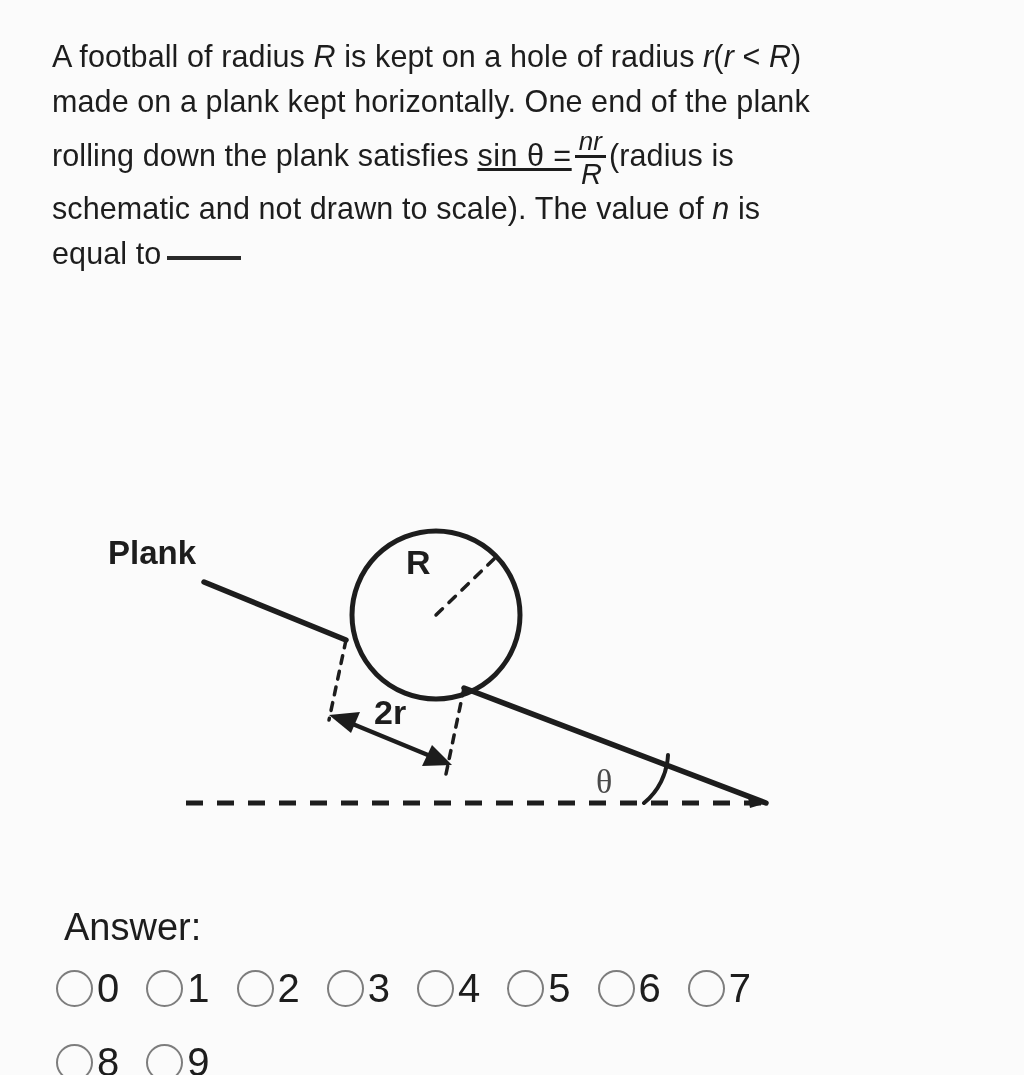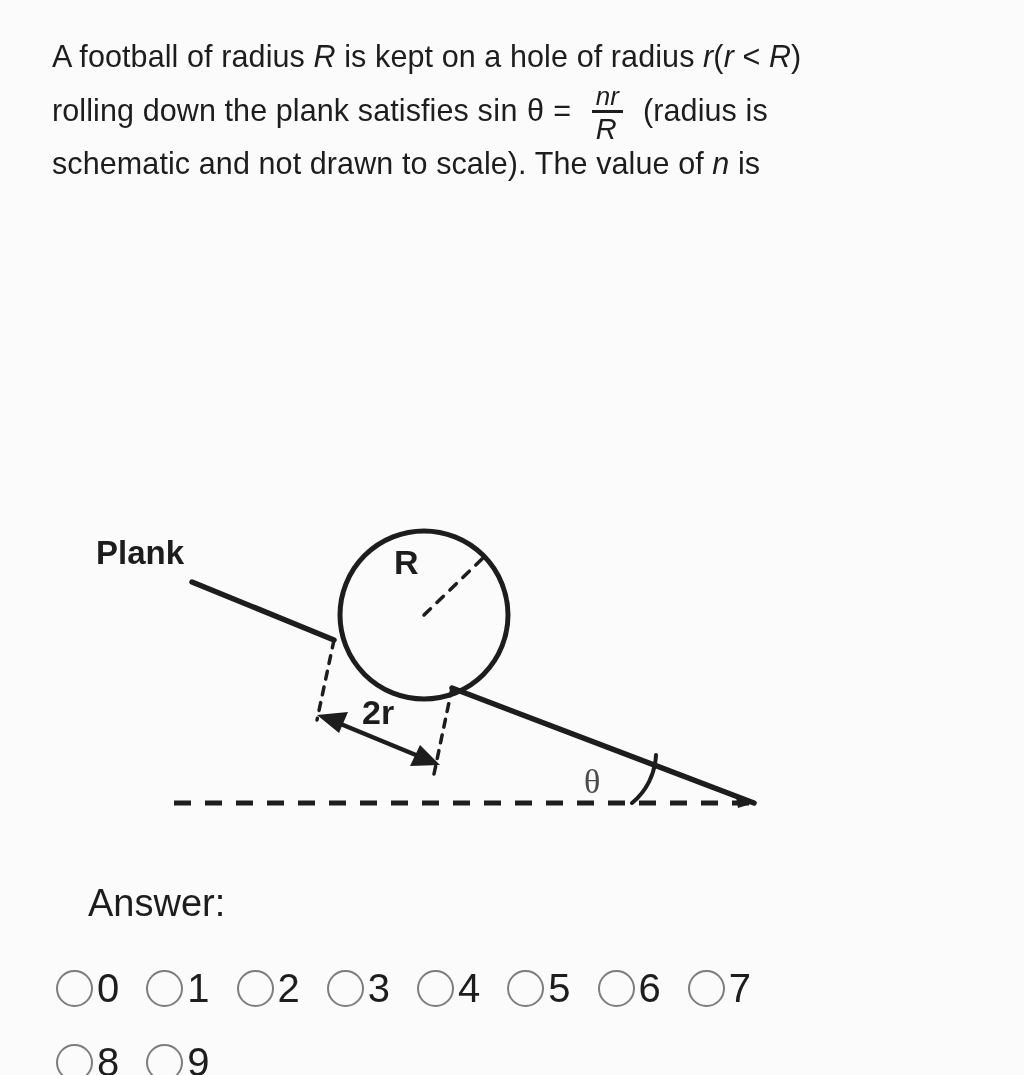--- a/index.html
+++ b/index.html
@@ -42,22 +42,22 @@
   .qline.tall {
     height: 62px;
     line-height: 62px;
   }
   .it { font-style: italic; }
 
   
   .frac {
     display: inline-block;
     vertical-align: -0.52em;
-    text-align: left;
-    margin: 0 20px;
+    text-align: right;
+    margin: 0 3px;
     position: relative;
     top: 2px;
   }
   .frac .num {
     display: block;
     font-size: 26px;
     font-style: italic;
     line-height: 26px;
     padding: 0 4px;
   }
@@ -69,53 +69,53 @@
   }
   .frac .den {
     display: block;
     font-size: 29px;
     font-style: italic;
     line-height: 31px;
     padding: 0 4px;
   }
   .sin-part {
     letter-spacing: 0.5px;
+    text-decoration: underline;
   }
   .blank-line {
     display: inline-block;
     width: 74px;
     border-bottom: 4px solid #2a2a2a;
     height: 2px;
     vertical-align: 4px;
     margin-left: 6px;
   }
 
   
   .figure {
     position: absolute;
-    left: 0px;
+    left: 12px;
     top: 512px;
     width: 780px;
     height: 330px;
     padding-left: 36px;
   }
   .figure svg {
     display: block;
   }
 
   
   .answer-label {
     position: absolute;
     left: 64px;
-    top: 880px;
+    top: 904px;
     font-size: 38px;
     line-height: 46px;
     color: #1d1d1d;
     font-family: "Liberation Sans", sans-serif;
-    margin-left: 24px;
   }
 
   .options-row {
     position: absolute;
     left: 56px;
     display: flex;
     align-items: center;
   }
   .options-row.row1 { top: 968px; }
   .options-row.row2 { top: 1042px; }
@@ -144,28 +144,30 @@
 </style>
 </head>
 <body>
 
 <div class="page">
 
   <div class="question">
 
     <div class="qline"><span>A football of radius </span><span class="it">R</span><span> is kept on a hole of radius </span><span class="it">r</span><span>(</span><span class="it">r</span><span> &lt; </span><span class="it">R</span><span>)</span></div>
 
+    <div class="qline">made on a plank kept horizontally. One end of the plank</div>
 
 
 
 
     <div class="qline tall"><span>rolling down the plank satisfies </span><span class="sin-part">sin θ =</span><span class="frac"><span class="num">nr</span><span class="bar"></span><span class="den">R</span></span><span>(radius is</span></div>
 
     <div class="qline"><span>schematic and not drawn to scale). The value of </span><span class="it">n</span><span> is</span></div>
 
+    <div class="qline"><span>equal to</span><span class="blank-line"></span></div>
 
   </div>
 
   <div class="figure">
     <svg width="780" height="330" viewBox="0 0 780 330" xmlns="http://www.w3.org/2000/svg">
 
       <text x="60" y="52" font-family="Liberation Sans, sans-serif" font-size="33" font-weight="bold" fill="#1d1d1d">Plank</text>
 
       <line x1="156" y1="70" x2="298" y2="128" stroke="#1d1d1d" stroke-width="5.5" stroke-linecap="round"></line>
 

